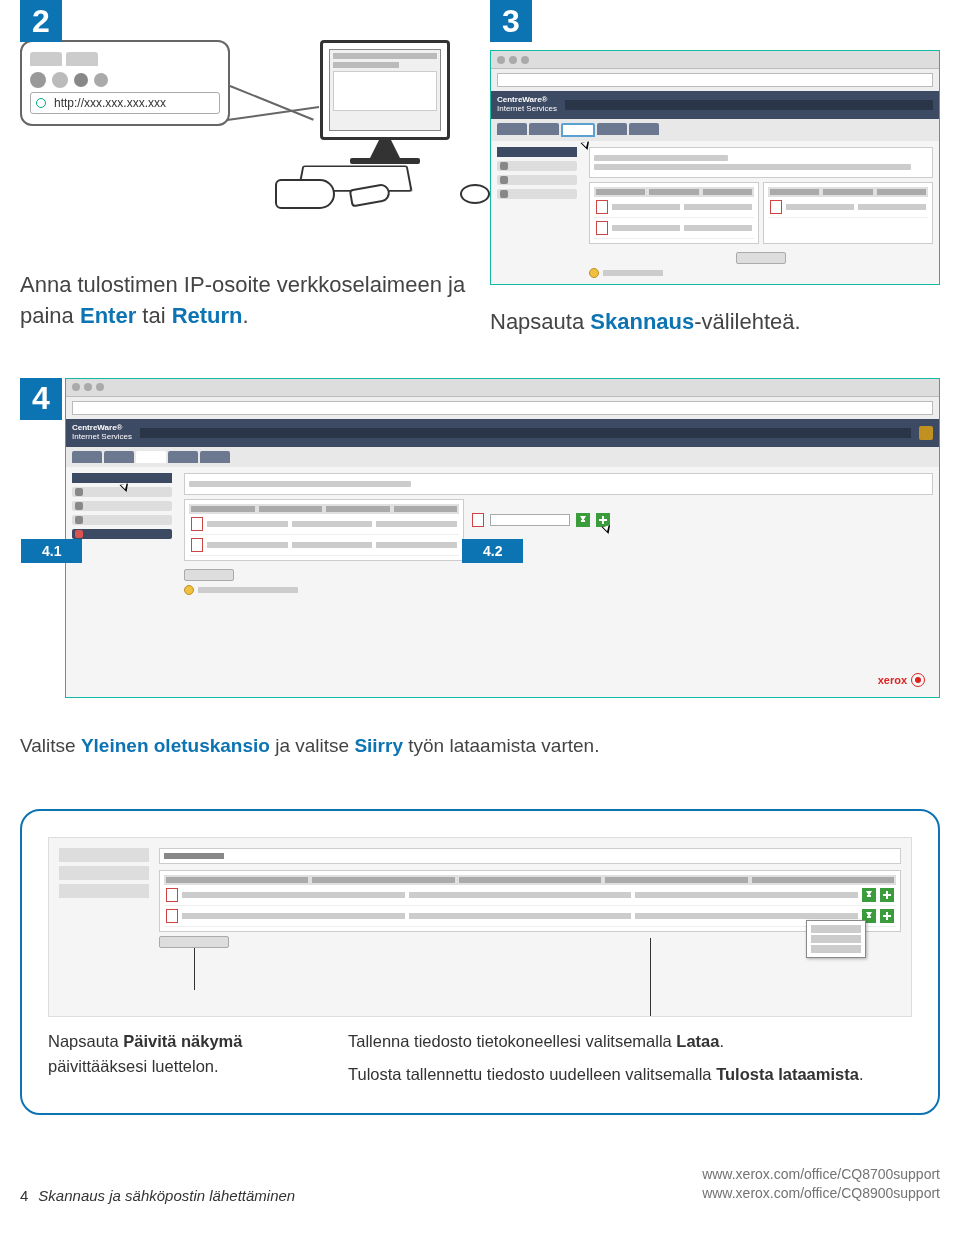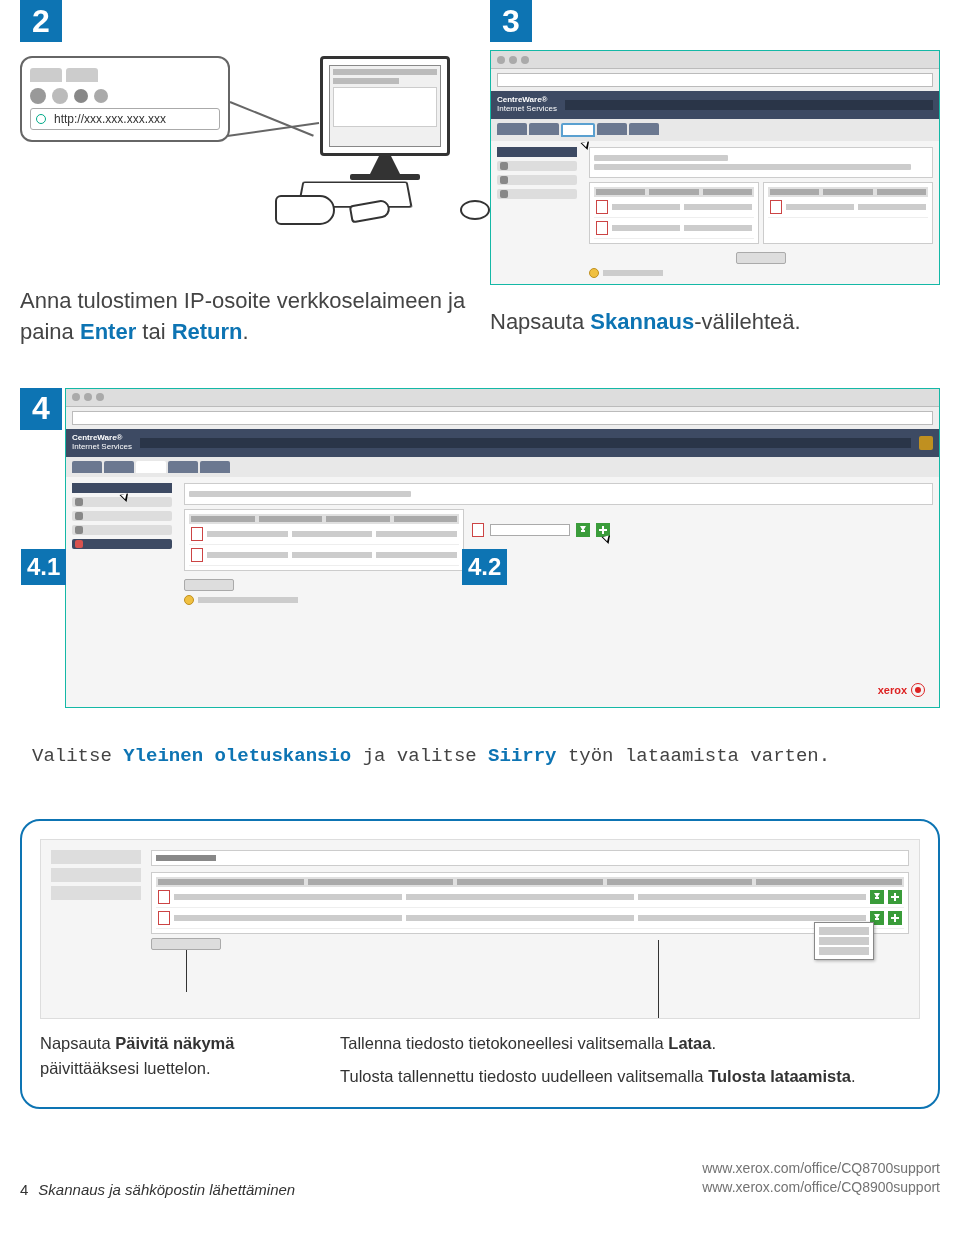--- a/index.html
+++ b/index.html
@@ -21,41 +21,41 @@
     display: flex;
     align-items: center;
     justify-content: center;
     position: absolute;
     z-index: 5;
   }
   .substep-badge {
     background: #0d74b3;
     color: #fff;
     font-weight: bold;
-    font-size: 24px;
-    padding: 4px 6px;
+    font-size: 14px;
+    padding: 4px 21px;
     position: absolute;
     z-index: 5;
     text-align: center;
   }
   .top-row {
     display: flex;
     gap: 20px;
     position: relative;
     margin-bottom: 40px;
   }
   .step2, .step3 {
     position: relative;
     flex: 1;
   }
   
   .illus2 {
     position: relative;
     height: 260px;
-    margin-top: 16px;
+    margin-top: 0;
   }
   .urlbar-callout {
     position: absolute;
     top: 40px;
     left: 0;
     width: 210px;
     border: 2px solid #666;
     border-radius: 12px;
     background: #fff;
     padding: 10px 8px;
@@ -365,21 +365,21 @@
   
   .sec4 { position: relative; margin-bottom: 35px; }
   .sec4 .browser-mock { margin-left: 45px; }
   .sec4-body {
     min-height: 230px;
   }
   
   .callout-panel {
     border: 2px solid #0d74b3;
     border-radius: 20px;
-    padding: 18px;
+    padding: 26px;
     margin: 50px 0 40px 0;
   }
   .callout-panel .browser-partial {
     height: 180px;
     background: #f5f5f5;
     position: relative;
     overflow: hidden;
     border: 1px solid #ddd;
   }
   .callout-text-row {
@@ -688,21 +688,21 @@
         </div>
       </div>
       <div class="xerox-logo">
         <span>xerox</span>
         <span class="xerox-ball"></span>
       </div>
     </div>
   </div>
 </div>
 
-<p class="caption" style="font-size:19px;margin-left:12px;font-family:Liberation Mono, monospace;">
+<p class="caption" style="font-size:19px;margin-left:0;">
   <span>Valitse </span><span class="link-style">Yleinen oletuskansio</span><span> ja valitse </span><span class="link-style">Siirry</span><span> työn lataamista varten.</span>
 </p>
 
 <div class="callout-panel">
   <div class="browser-partial">
     <div style="position:absolute;left:10px;top:10px;width:90px;">
       <div style="height:14px;background:#ddd;margin-bottom:4px;"></div>
       <div style="height:14px;background:#ddd;margin-bottom:4px;"></div>
       <div style="height:14px;background:#ddd;"></div>
     </div>

